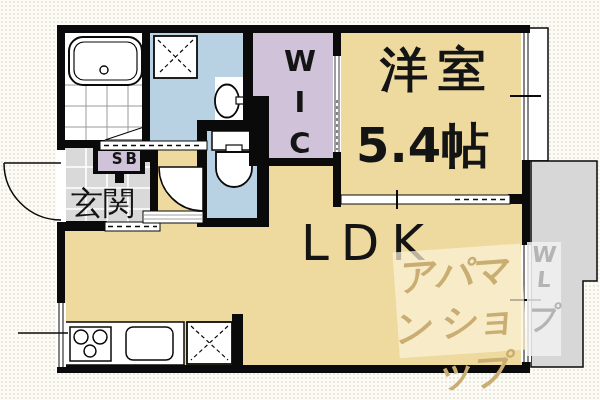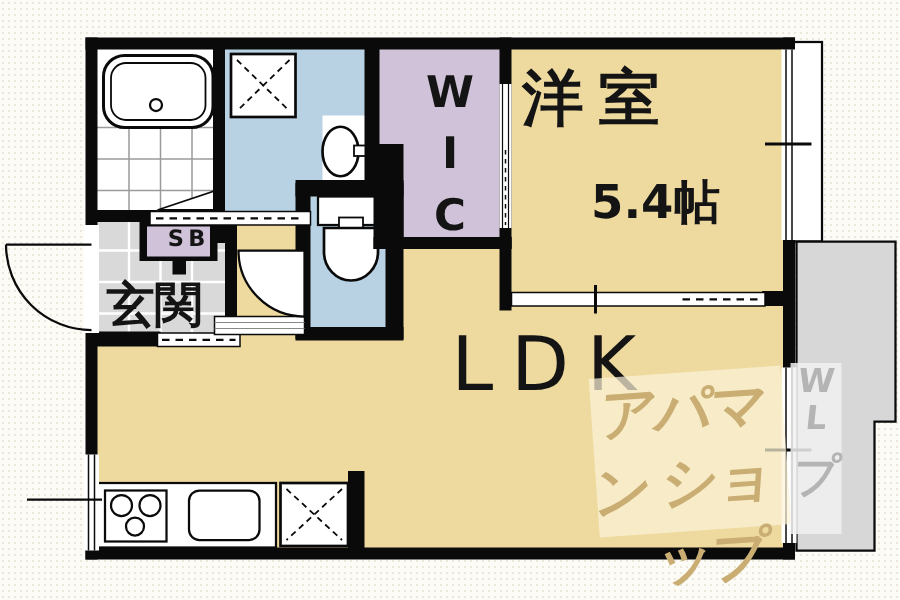--- a/index.html
+++ b/index.html
@@ -6,27 +6,27 @@
   .stage{
     position:relative;width:600px;height:400px;overflow:hidden;
     background-color:#fcfbf6;
     background-image:radial-gradient(#eae8dd 0.8px, transparent 0.9px);
     background-size:4px 4px;
     font-family:"DejaVu Sans", sans-serif;
   }
   .stage svg{position:absolute;left:0;top:0;}
   .lbl{position:absolute;color:#141414;white-space:nowrap;}
   .lbl-room{font-weight:600;}
-  .lbl-yoshitsu{left:348px;top:38px;width:180px;text-align:left;font-size:41px;letter-spacing:10px;}
-  .lbl-yoshitsu-size{left:342px;top:114px;width:190px;text-align:center;font-size:31px;letter-spacing:0px;}
+  .lbl-yoshitsu{left:348px;top:38px;width:180px;text-align:center;font-size:48px;letter-spacing:10px;}
+  .lbl-yoshitsu-size{left:356px;top:114px;width:190px;text-align:left;font-size:48px;letter-spacing:0px;}
   .lbl-ldk{left:276px;top:214px;width:185px;text-align:center;font-size:50px;letter-spacing:12px;font-weight:500;}
   .lbl-ldk-size{left:258px;top:294px;width:212px;text-align:center;font-size:46px;}
   .lbl-wic{left:283px;top:44px;height:118px;font-size:29px;font-weight:600;
            writing-mode:vertical-rl;text-orientation:upright;letter-spacing:7px;}
-  .lbl-genkan{left:62px;top:182px;width:82px;text-align:center;font-size:32px;font-weight:700;}
+  .lbl-genkan{left:62px;top:182px;width:82px;text-align:center;font-size:32px;font-weight:400;}
   .lbl-sb{left:97px;top:150px;width:43px;text-align:right;font-size:15px;font-weight:600;letter-spacing:3px;}
   .wm-box{position:absolute;left:396px;top:248px;width:128px;height:106px;
           background:rgba(251,243,215,0.72);transform:rotate(-4deg);}
   .wm-line{position:absolute;font-size:38px;font-weight:bold;color:#c9ad72;
            letter-spacing:-2px;transform:skewX(-8deg);}
   .wm-line1{left:2px;top:0px;}
   .wm-line2{left:40px;top:48px;}
   .wm-edge{position:absolute;left:527px;top:242px;width:34px;height:114px;
            background:rgba(241,241,241,0.85);display:flex;flex-direction:column;
            align-items:center;justify-content:flex-start;}

